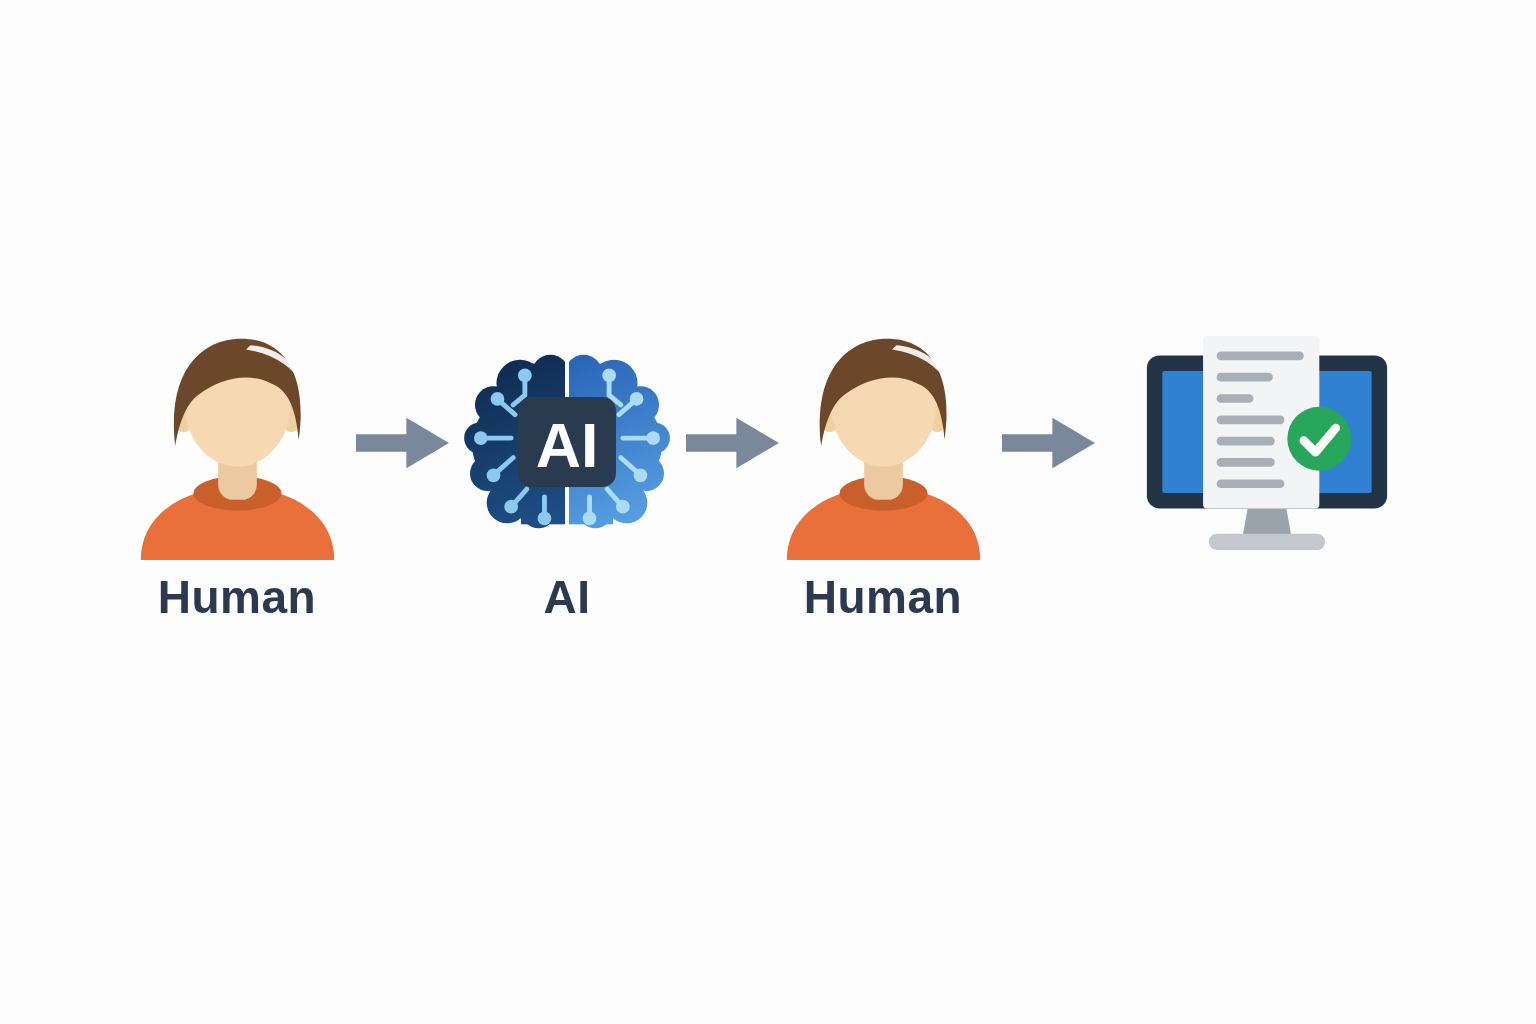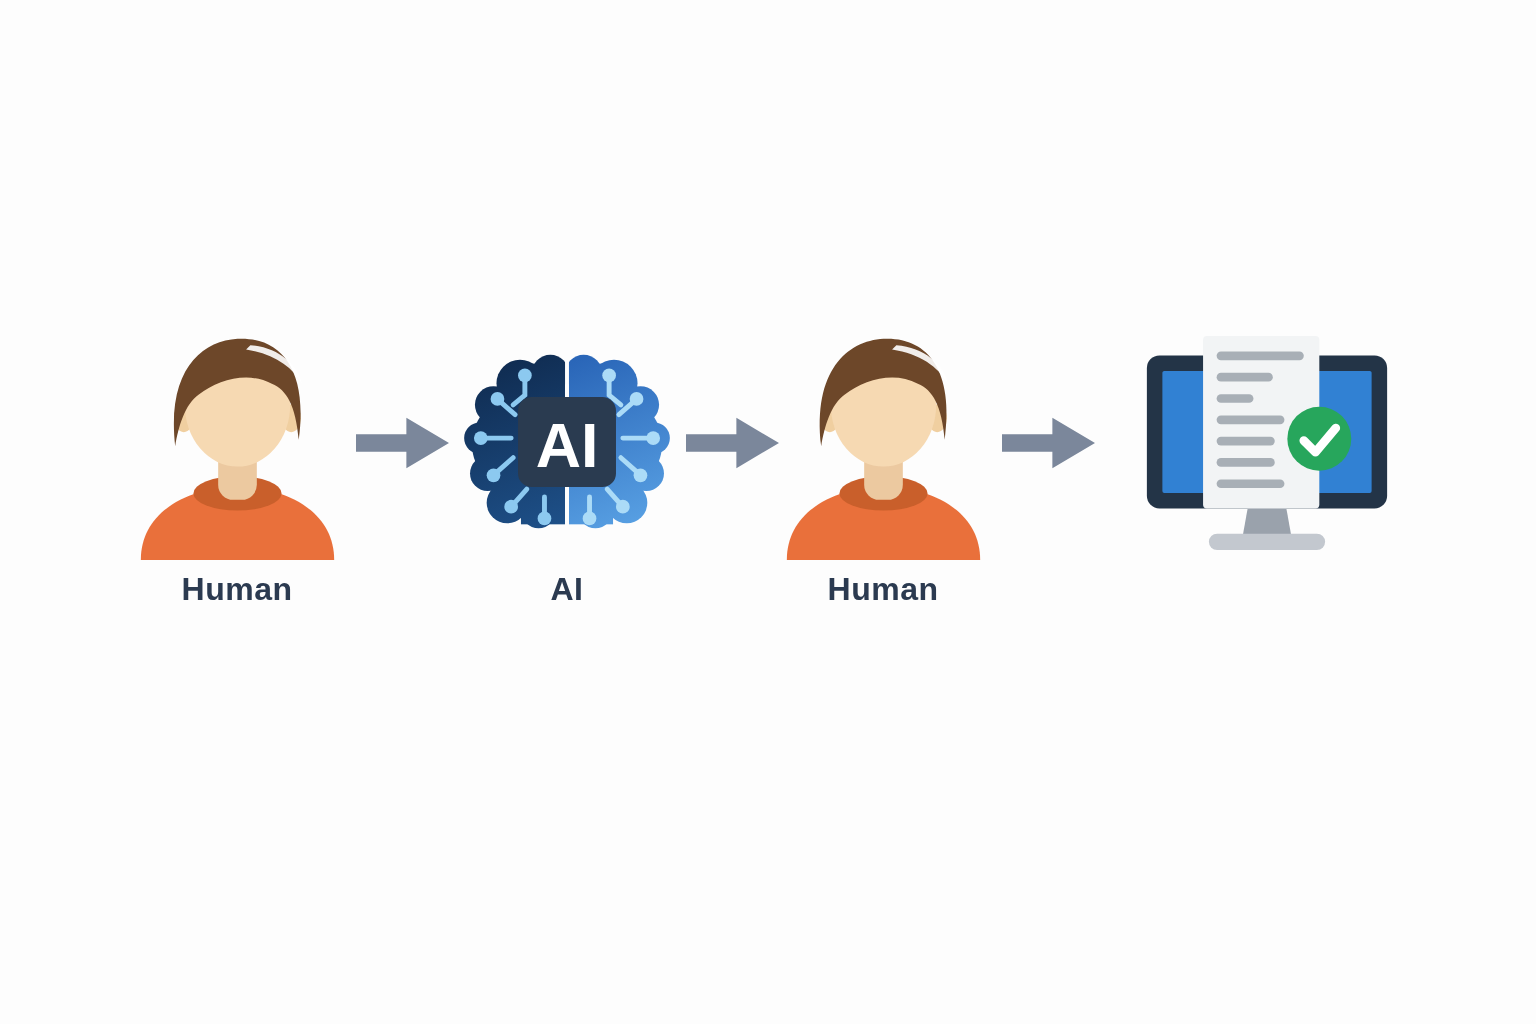--- a/index.html
+++ b/index.html
@@ -27,21 +27,21 @@
   .step.step-human-2 { margin-left: -14px; }
   .step.step-publish { width: 260px; margin-left: 42px; }
   .icon-box {
     height: 232px;
     display: flex;
     align-items: center;
     justify-content: center;
   }
   .step-label {
     margin-top: 12px;
-    font-size: 32px;
+    font-size: 46px;
     font-weight: 700;
     color: #2b3a50;
     letter-spacing: 0.5px;
     text-align: center;
     line-height: 1.1;
   }
   .arrow-box {
     width: 94px;
     margin-top: 84px;
     display: flex;

